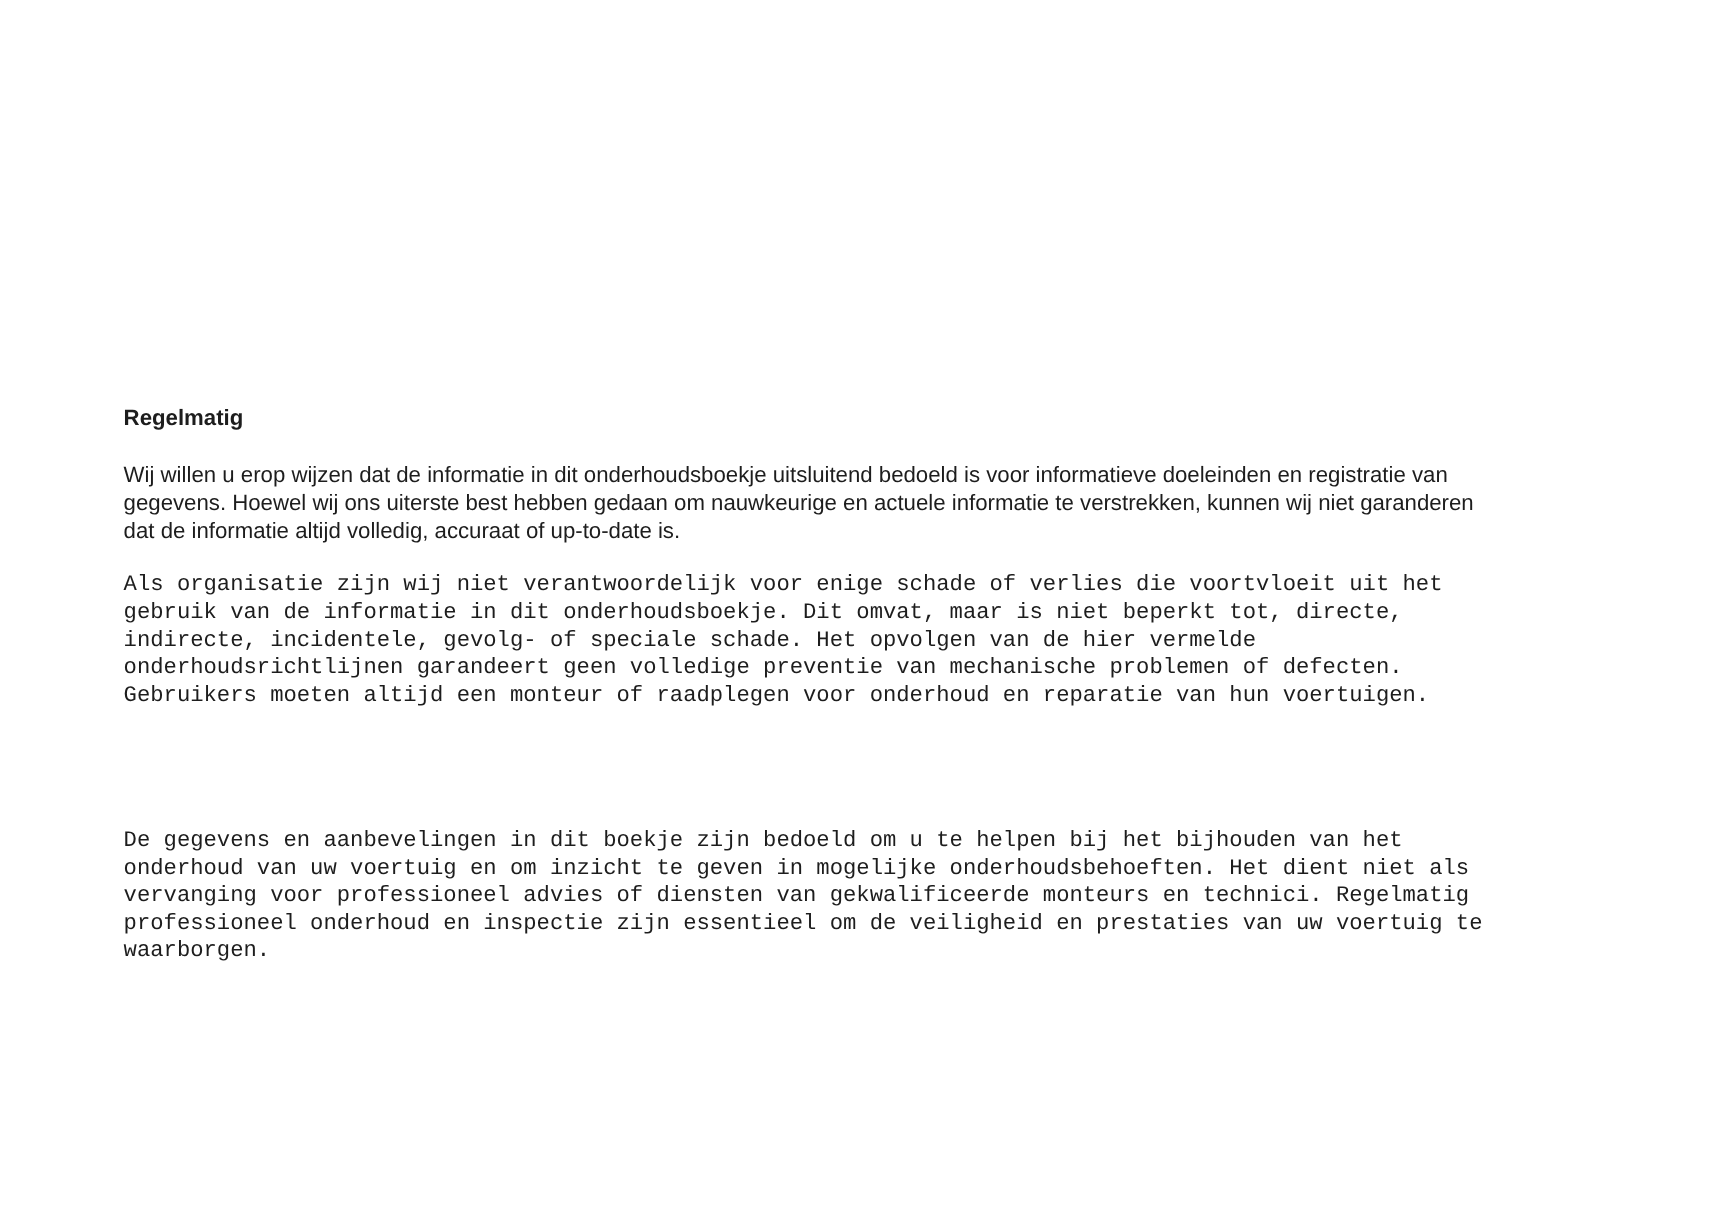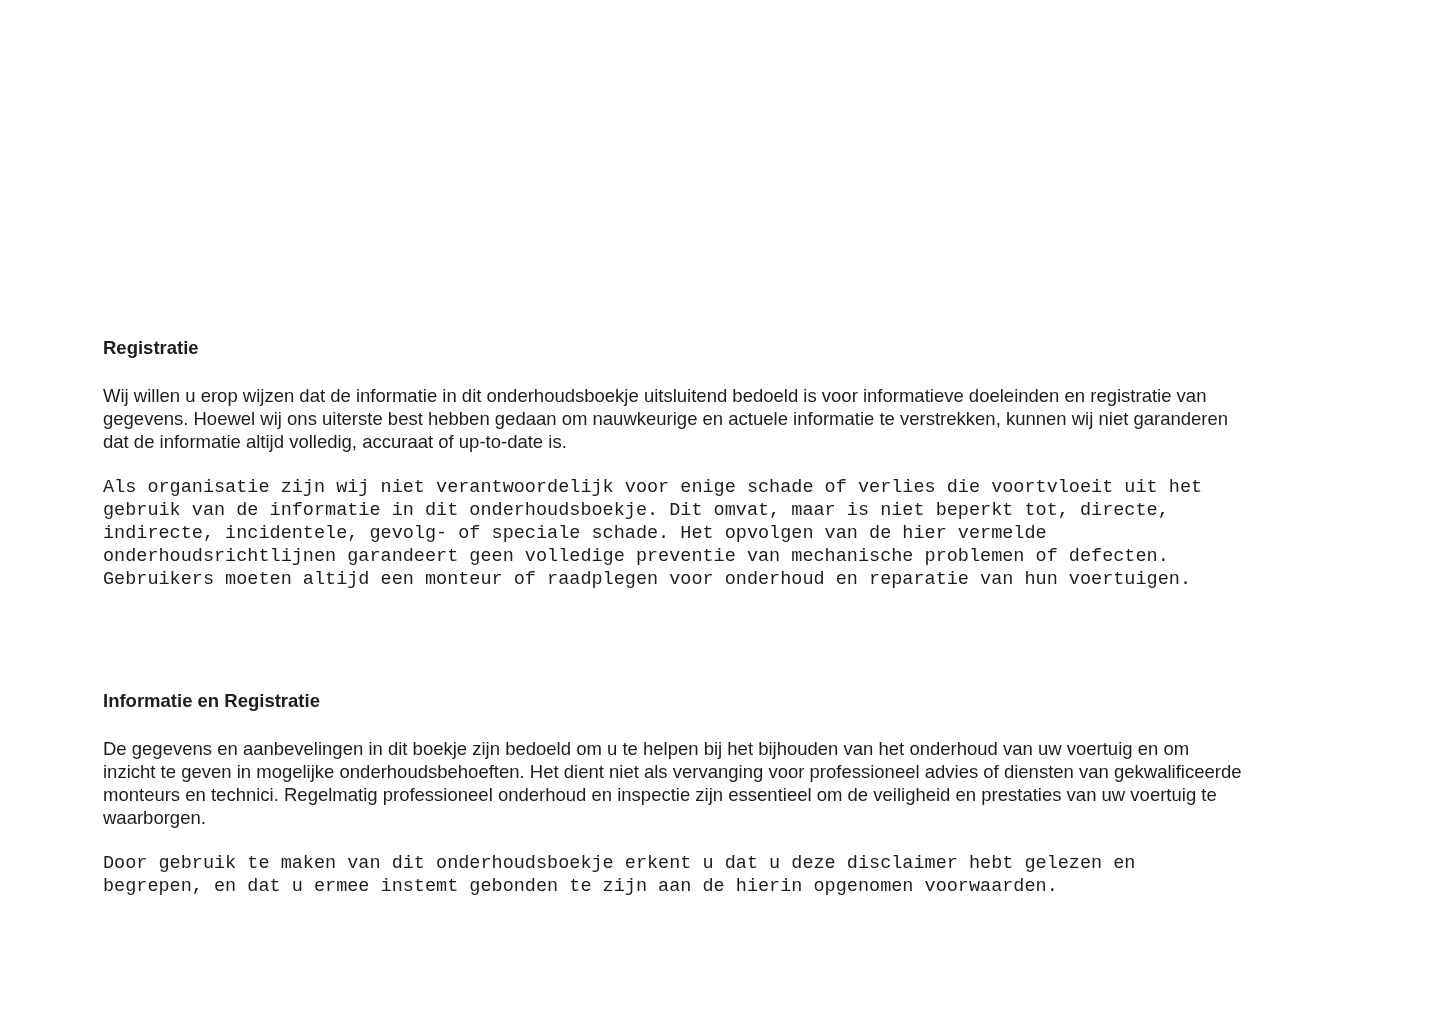--- a/index.html
+++ b/index.html
@@ -43,24 +43,22 @@
     margin-bottom: 0;
     font-family: Liberation Mono, monospace;
   }
 </style>
 </head>
 <body>
 
 <div class="page-content">
 
   <section class="doc-section">
-    <h3 class="doc-heading">Registratie</h3>
+    <h3 class="doc-heading">Regelmatig</h3>
     <p class="doc-paragraph">Wij willen u erop wijzen dat de informatie in dit onderhoudsboekje uitsluitend bedoeld is voor informatieve doeleinden en registratie van gegevens. Hoewel wij ons uiterste best hebben gedaan om nauwkeurige en actuele informatie te verstrekken, kunnen wij niet garanderen dat de informatie altijd volledig, accuraat of up-to-date is.</p>
     <p class="doc-paragraph">Als organisatie zijn wij niet verantwoordelijk voor enige schade of verlies die voortvloeit uit het gebruik van de informatie in dit onderhoudsboekje. Dit omvat, maar is niet beperkt tot, directe, indirecte, incidentele, gevolg- of speciale schade. Het opvolgen van de hier vermelde onderhoudsrichtlijnen garandeert geen volledige preventie van mechanische problemen of defecten. Gebruikers moeten altijd een monteur of raadplegen voor onderhoud en reparatie van hun voertuigen.</p>
   </section>
 
   <section class="doc-section">
-    <h3 class="doc-heading">Informatie en Registratie</h3>
     <p class="doc-paragraph">De gegevens en aanbevelingen in dit boekje zijn bedoeld om u te helpen bij het bijhouden van het onderhoud van uw voertuig en om inzicht te geven in mogelijke onderhoudsbehoeften. Het dient niet als vervanging voor professioneel advies of diensten van gekwalificeerde monteurs en technici. Regelmatig professioneel onderhoud en inspectie zijn essentieel om de veiligheid en prestaties van uw voertuig te waarborgen.</p>
-    <p class="doc-paragraph">Door gebruik te maken van dit onderhoudsboekje erkent u dat u deze disclaimer hebt gelezen en begrepen, en dat u ermee instemt gebonden te zijn aan de hierin opgenomen voorwaarden.</p>
   </section>
 
 </div>
 
 </body></html>

